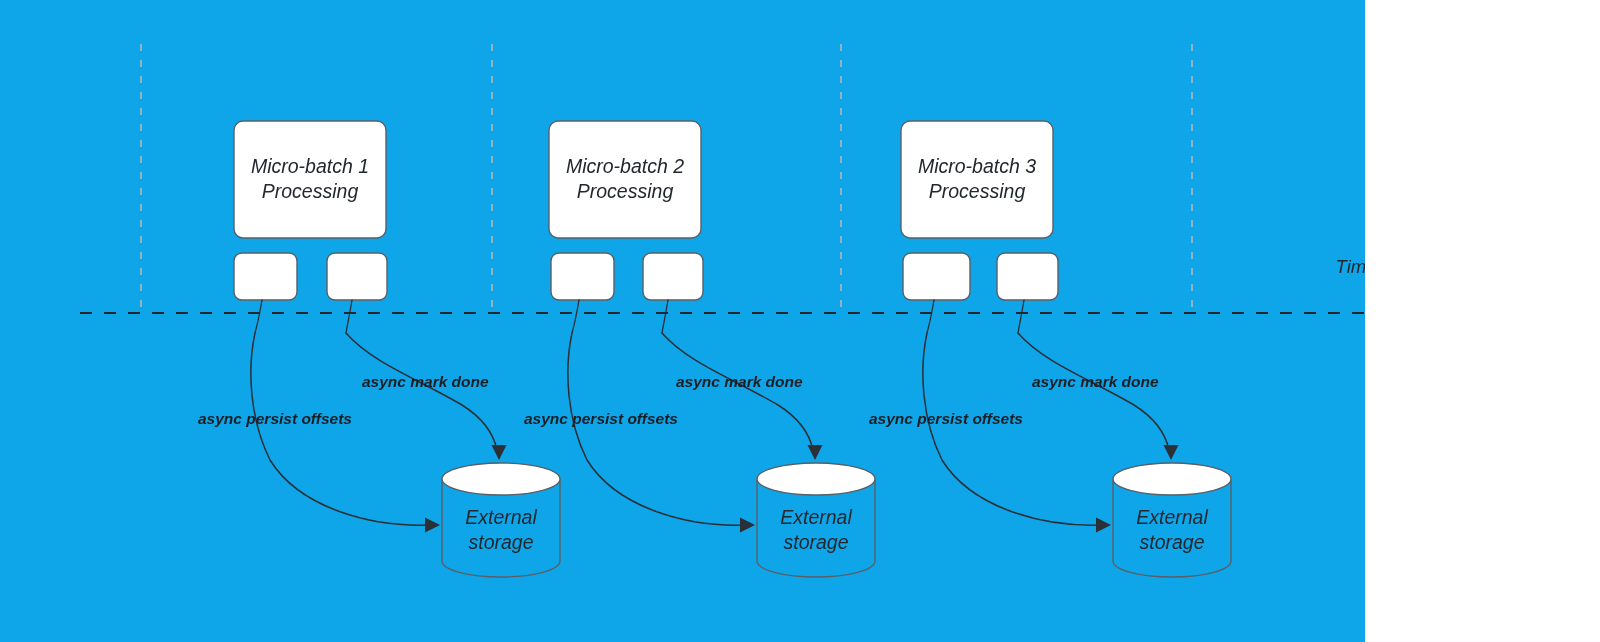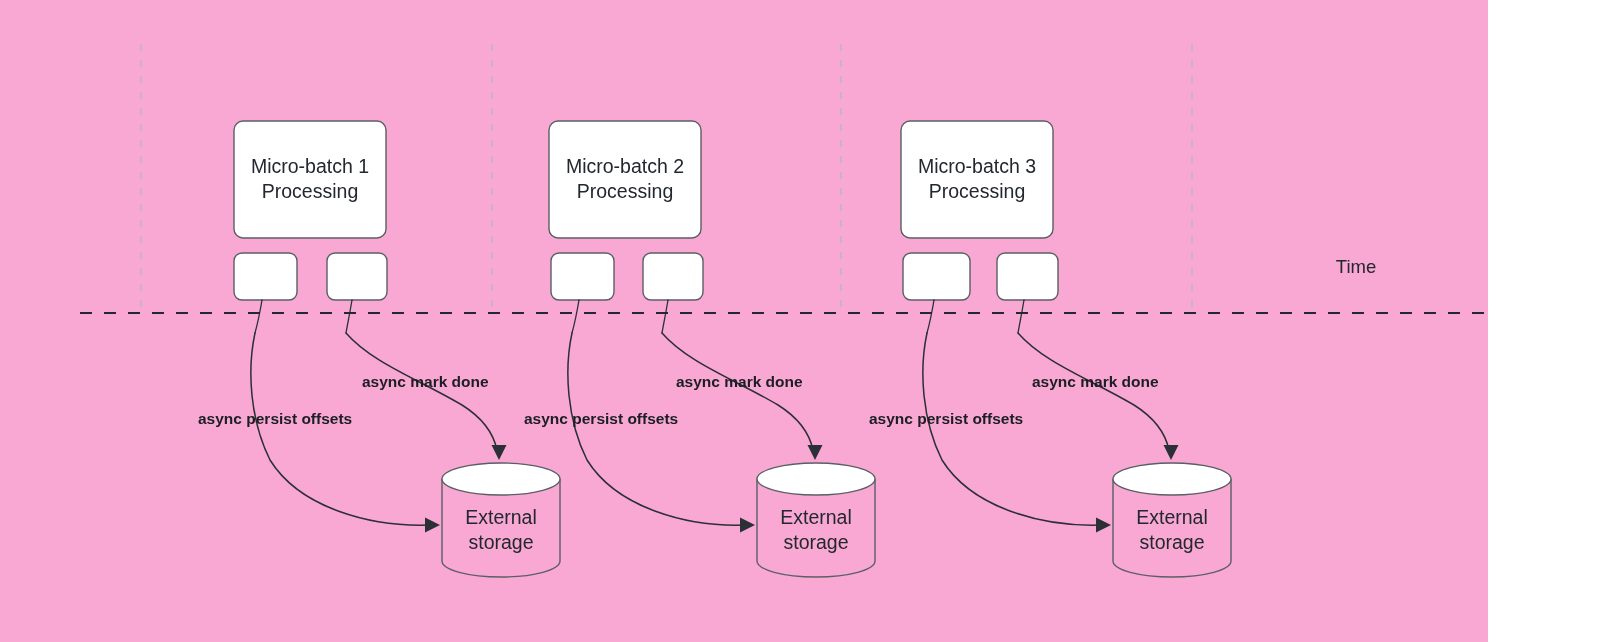--- a/index.html
+++ b/index.html
@@ -7,24 +7,25 @@
     margin: 0;
     padding: 0;
     background: #ffffff;
   }
   body {
     font-family: "Liberation Sans", "DejaVu Sans", sans-serif;
     color: #1f2329;
   }
   #diagram-root {
     position: relative;
-    width: 1488px;
+    width: 1365px;
     height: 642px;
-    background: #f9a8d4;
+    background: #0ea5e9;
     overflow: hidden;
+    font-style: italic;
   }
   #diagram-svg {
     position: absolute;
     top: 0;
     left: 0;
     width: 1600px;
     height: 642px;
     display: block;
   }
   .shape-stroke {

